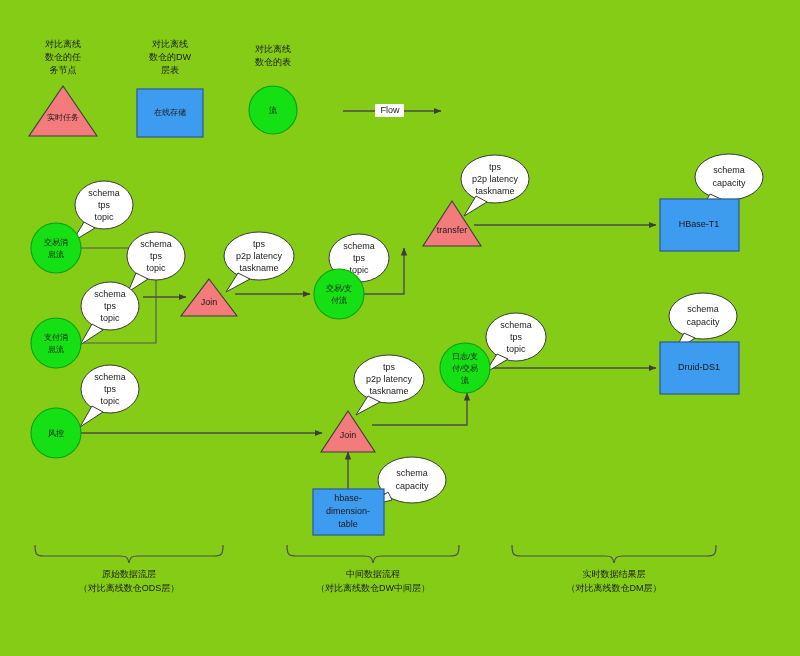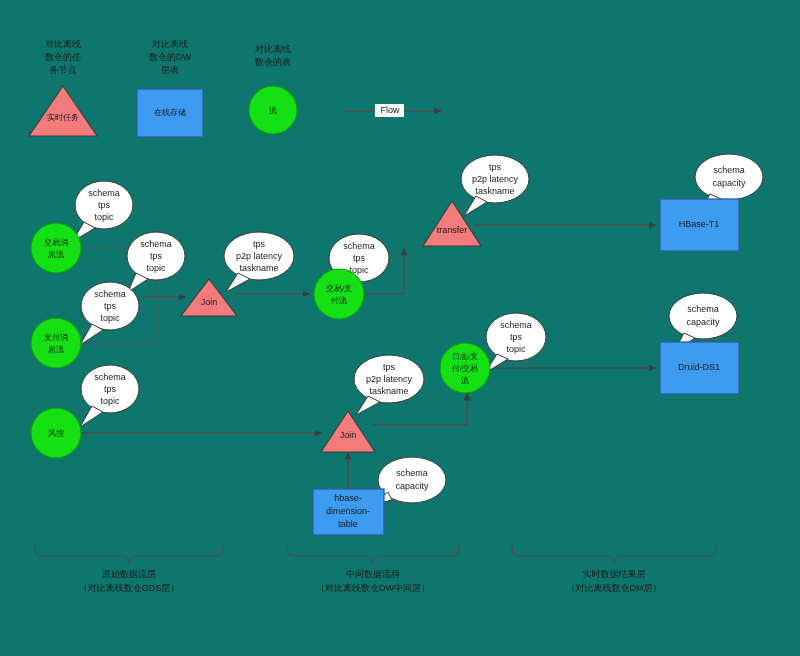--- a/index.html
+++ b/index.html
@@ -8,21 +8,21 @@
     padding: 0;
     background: #ffffff;
   }
   body {
     font-family: "Liberation Sans", "DejaVu Sans", sans-serif;
   }
   #canvas {
     position: relative;
     width: 800px;
     height: 656px;
-    background: #0f766e;
+    background: #84cc16;
     overflow: hidden;
   }
   #diagram-svg {
     position: absolute;
     left: 0;
     top: 0;
     width: 800px;
     height: 656px;
   }
   .shp-label {

